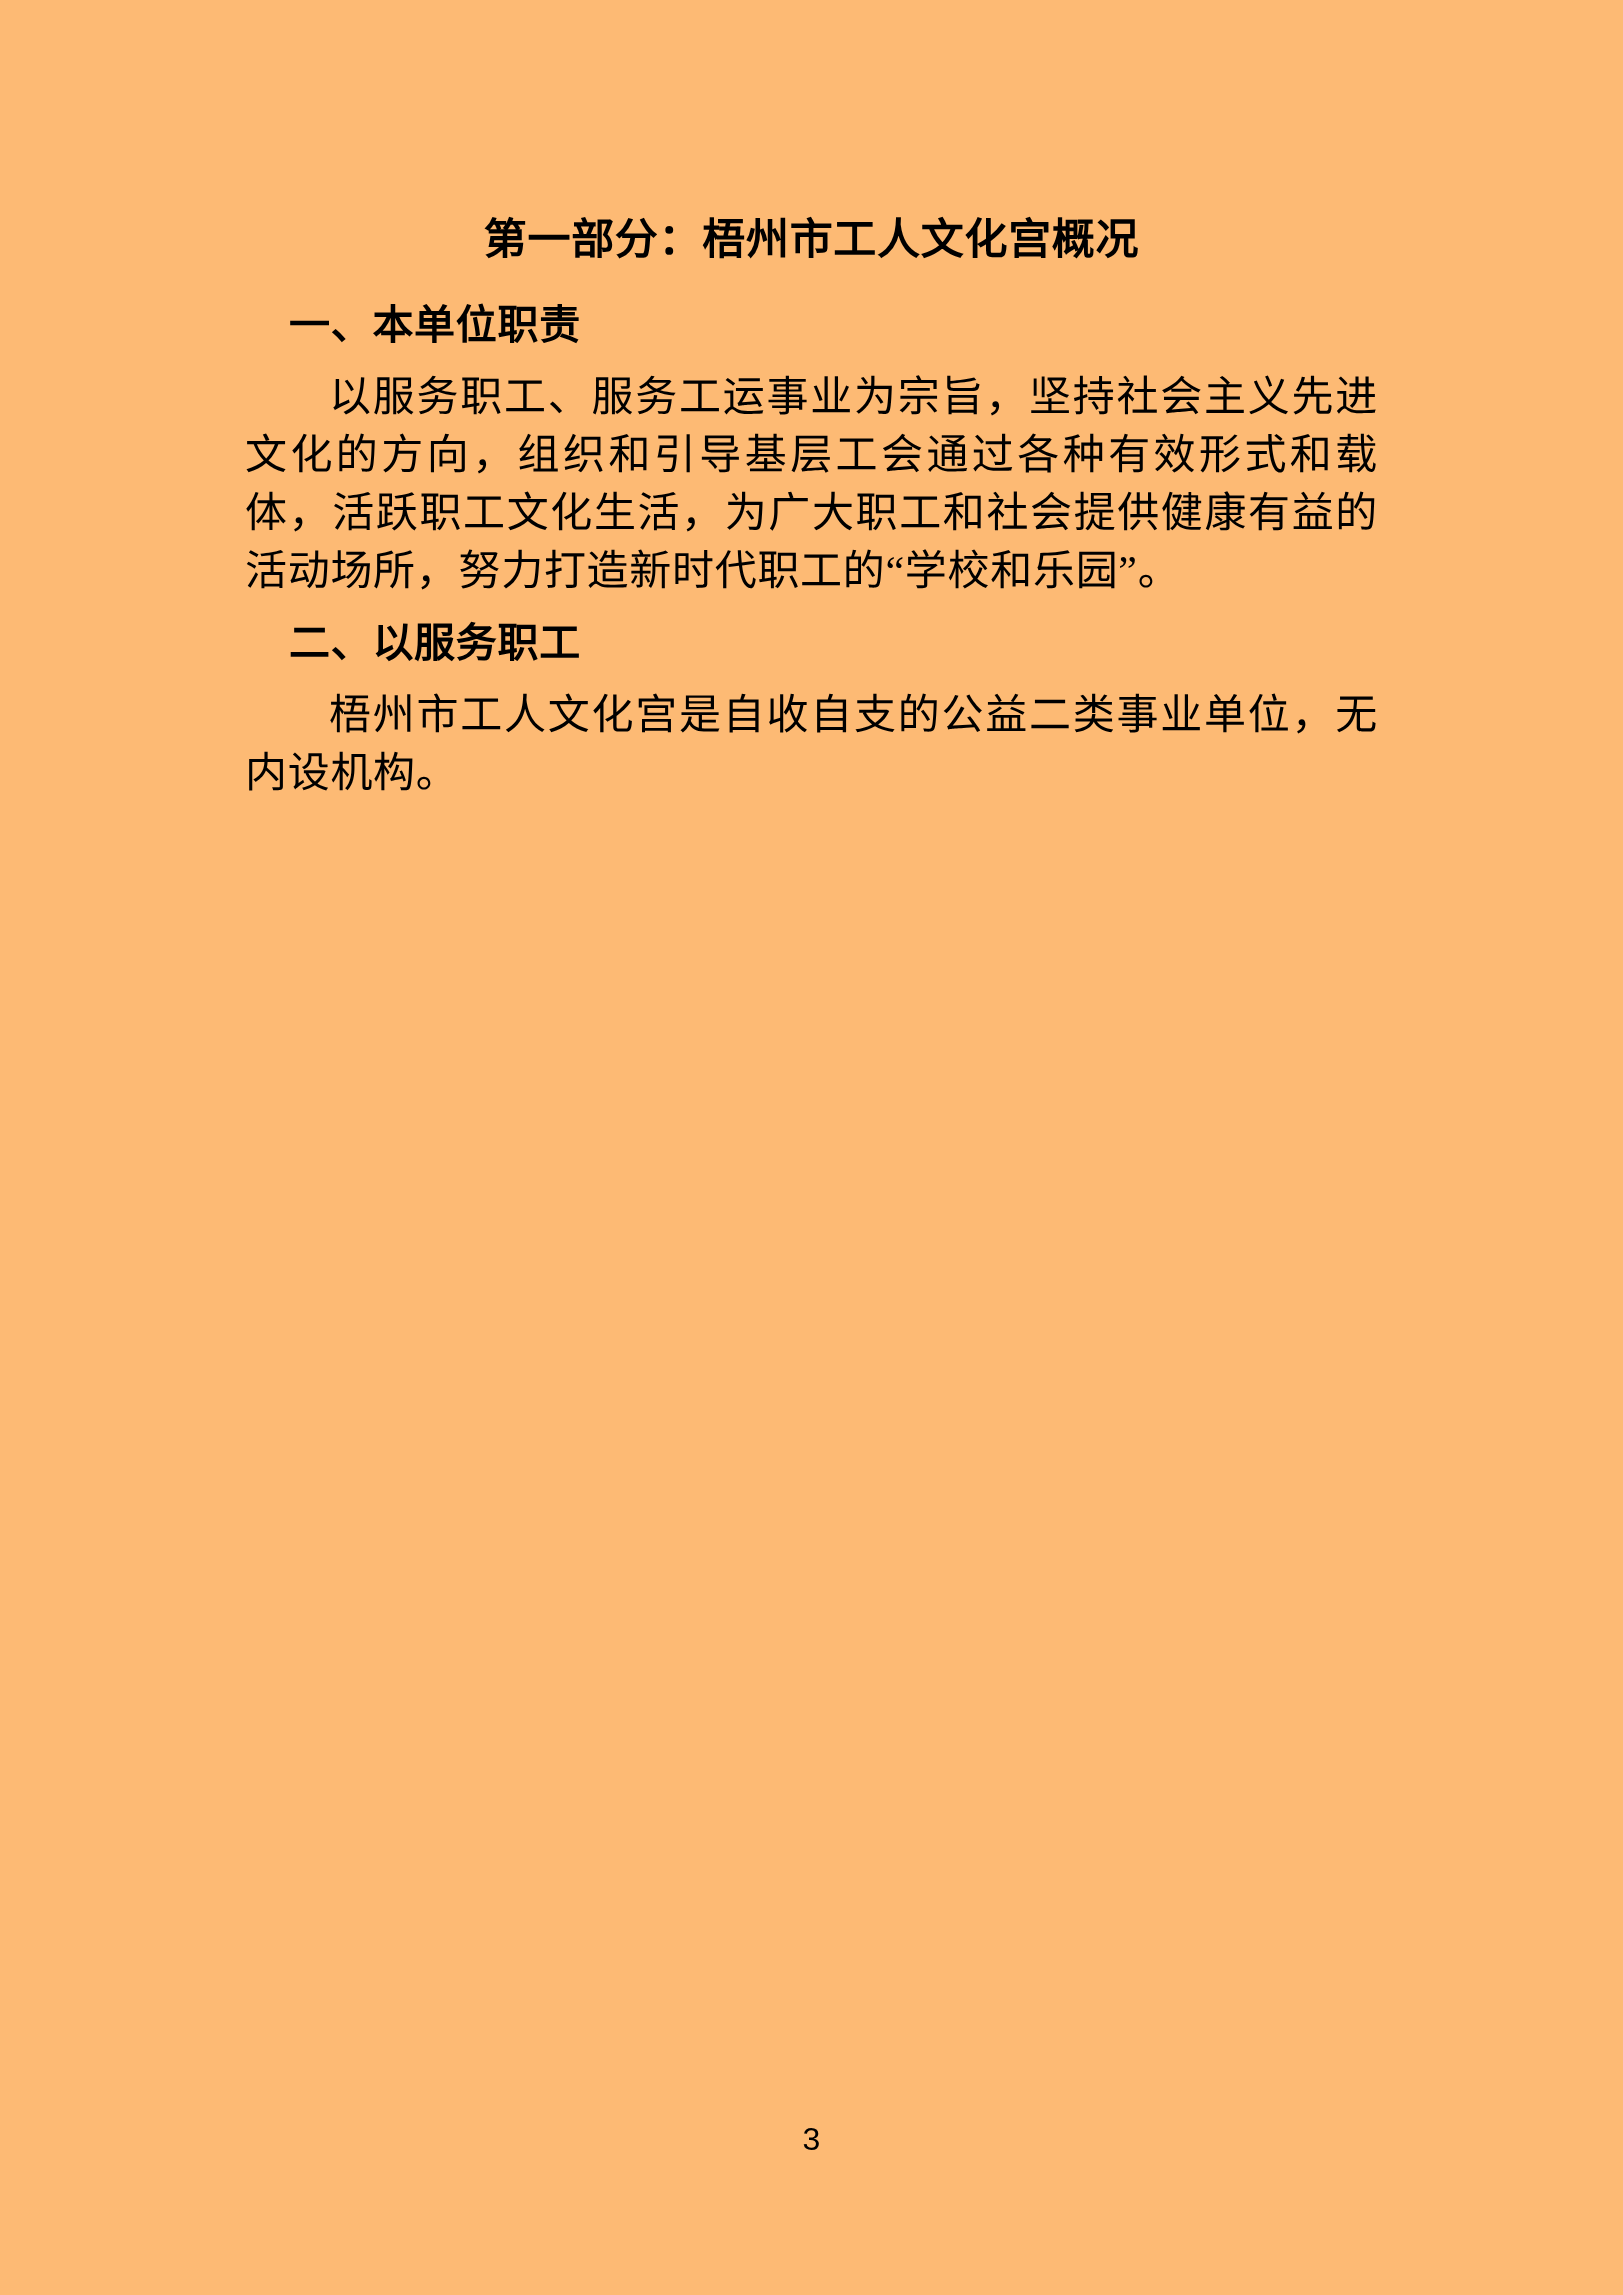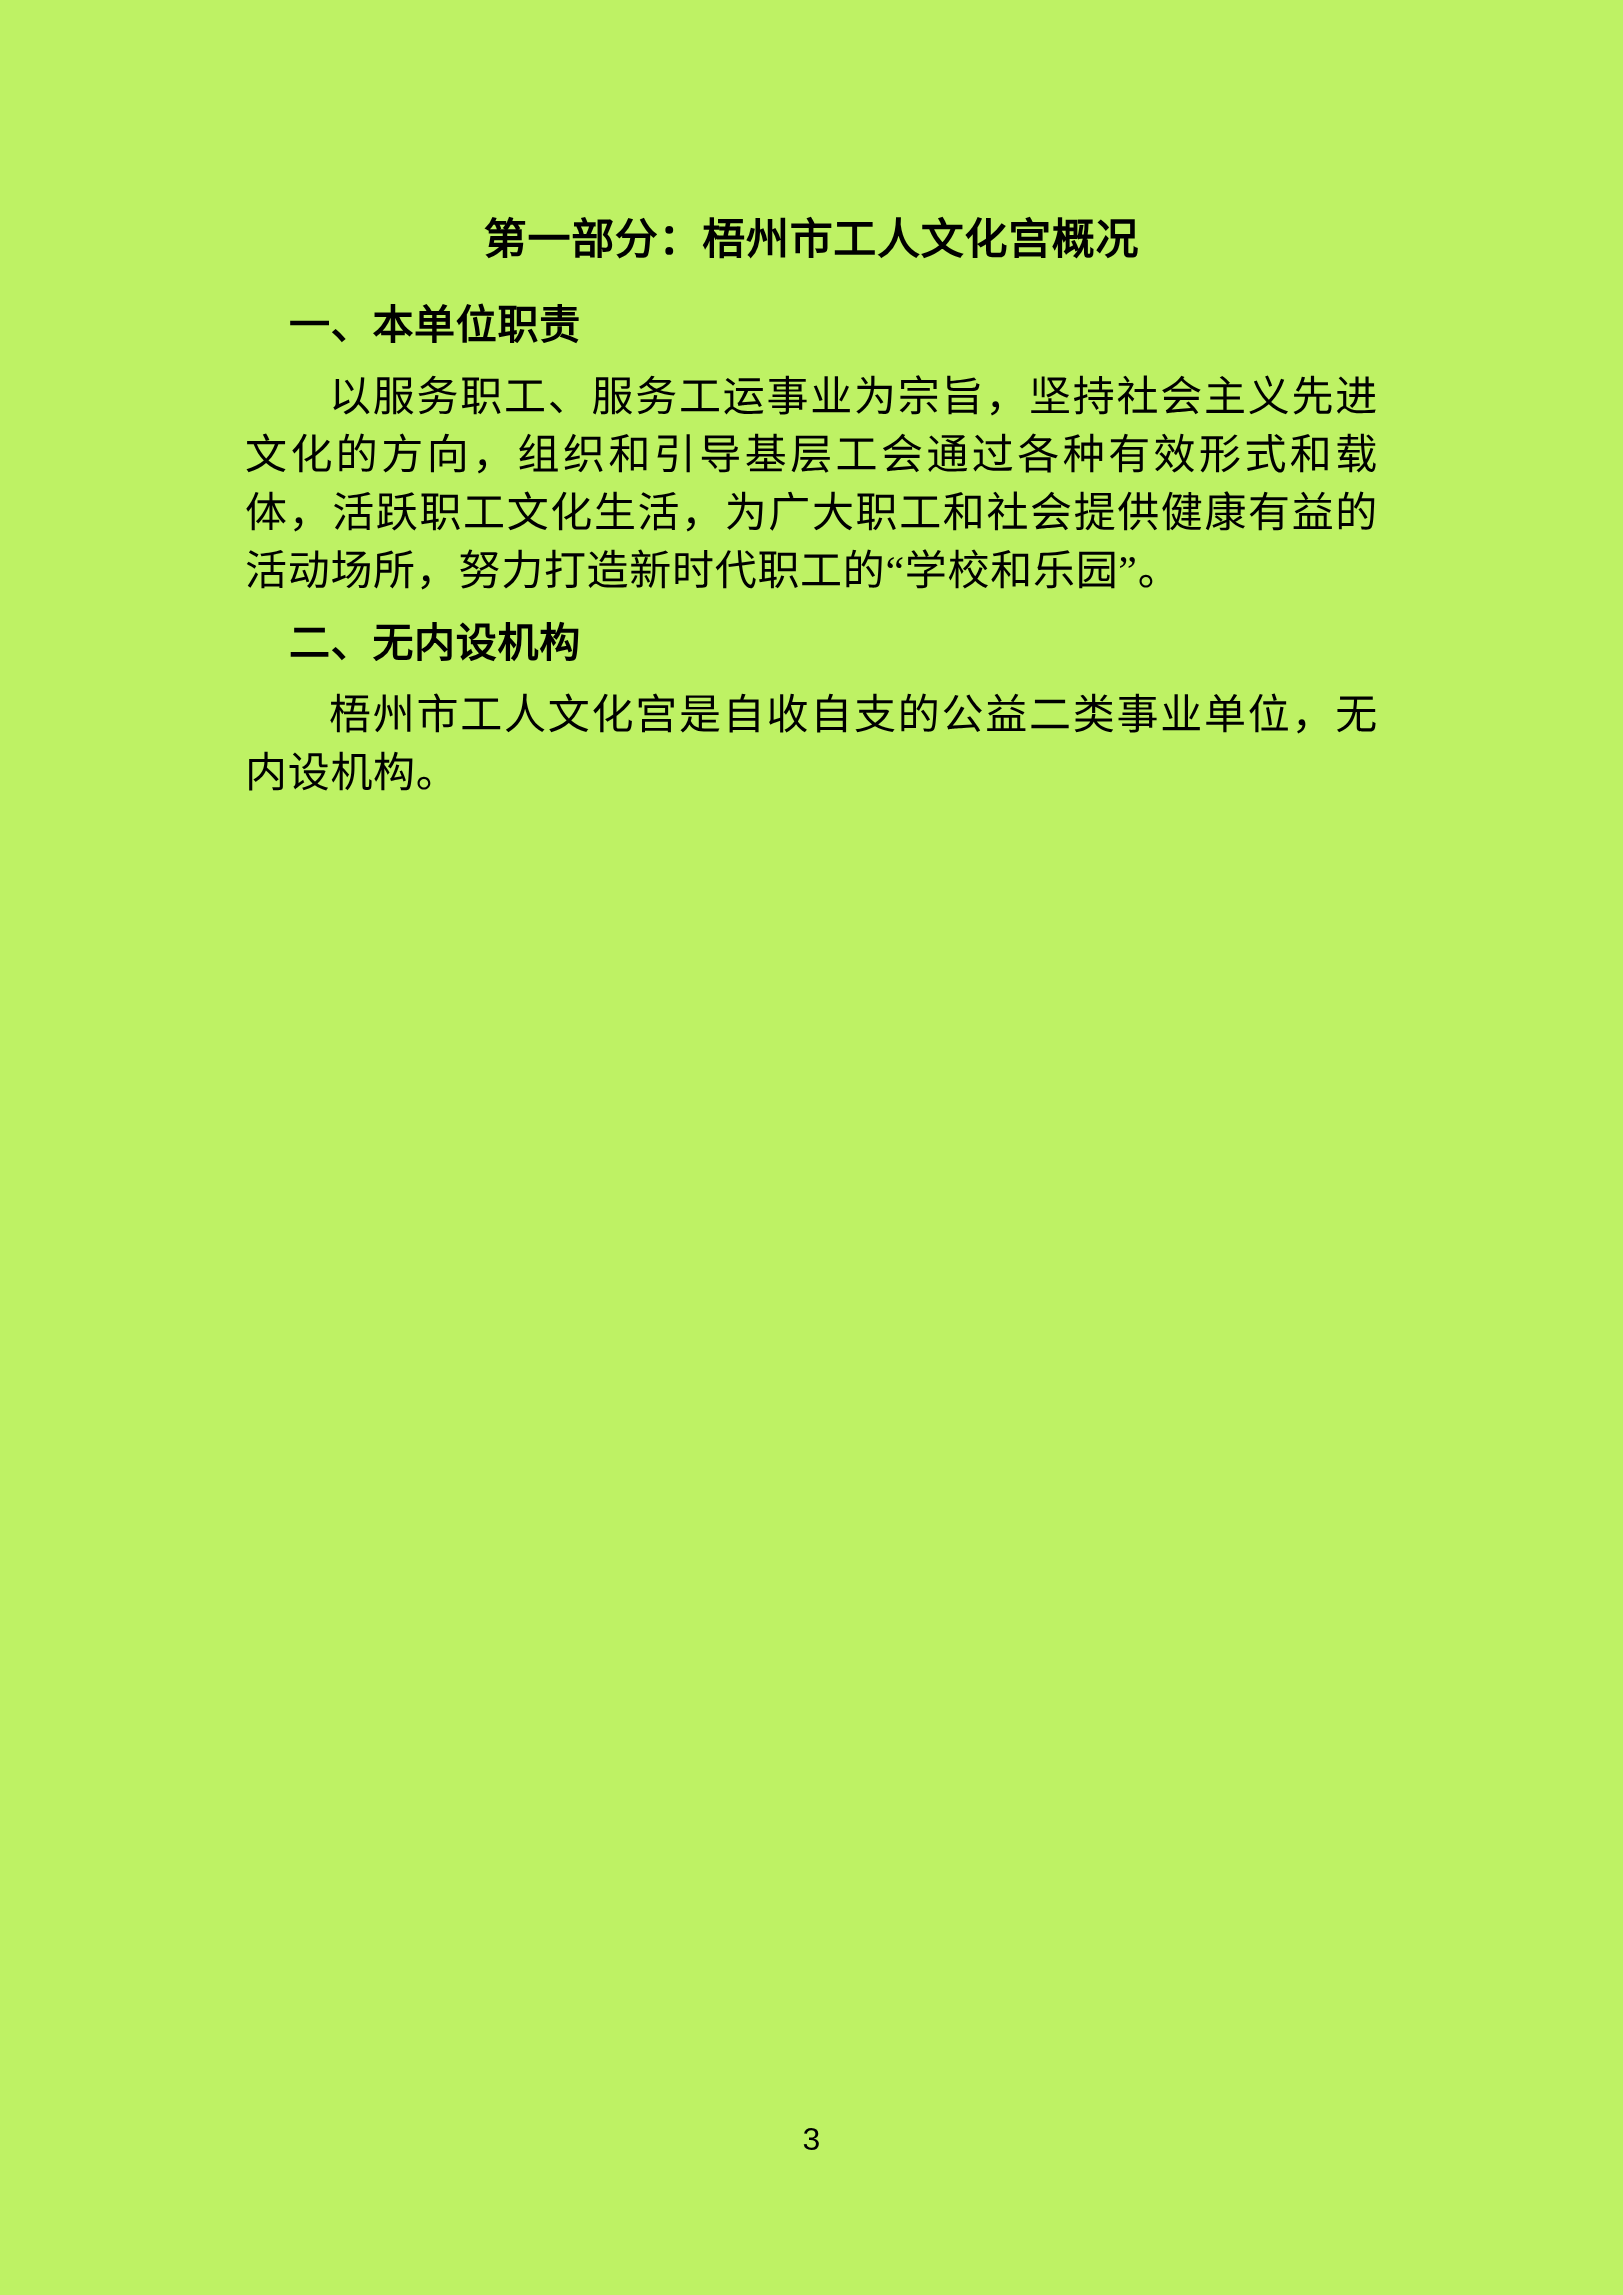--- a/index.html
+++ b/index.html
@@ -5,21 +5,21 @@
 <style>
   html, body {
     margin: 0;
     padding: 0;
     background: #ffffff;
   }
   .page {
     position: relative;
     width: 1623px;
     height: 2295px;
-    background: #bef264;
+    background: #fdba74;
     color: #000000;
     overflow: hidden;
     font-family: "Liberation Serif", "DejaVu Serif", serif;
   }
   .content {
     position: absolute;
     top: 196px;
     left: 245px;
     width: 1133px;
   }
@@ -69,21 +69,21 @@
   <div class="content">
 
     <div class="doc-title">第一部分：梧州市工人文化宫概况</div>
 
     <div>
       <div class="section-heading">一、本单位职责</div>
       <p class="body-paragraph">以服务职工、服务工运事业为宗旨，坚持社会主义先进文化的方向，组织和引导基层工会通过各种有效形式和载体，活跃职工文化生活，为广大职工和社会提供健康有益的活动场所，努力打造新时代职工的“学校和乐园”。</p>
     </div>
 
     <div>
-      <div class="section-heading">二、无内设机构</div>
+      <div class="section-heading">二、以服务职工</div>
       <p class="body-paragraph">梧州市工人文化宫是自收自支的公益二类事业单位，无内设机构。</p>
     </div>
 
   </div>
 
   <div class="page-footer">3</div>
 </div>
 
 
 </body></html>

